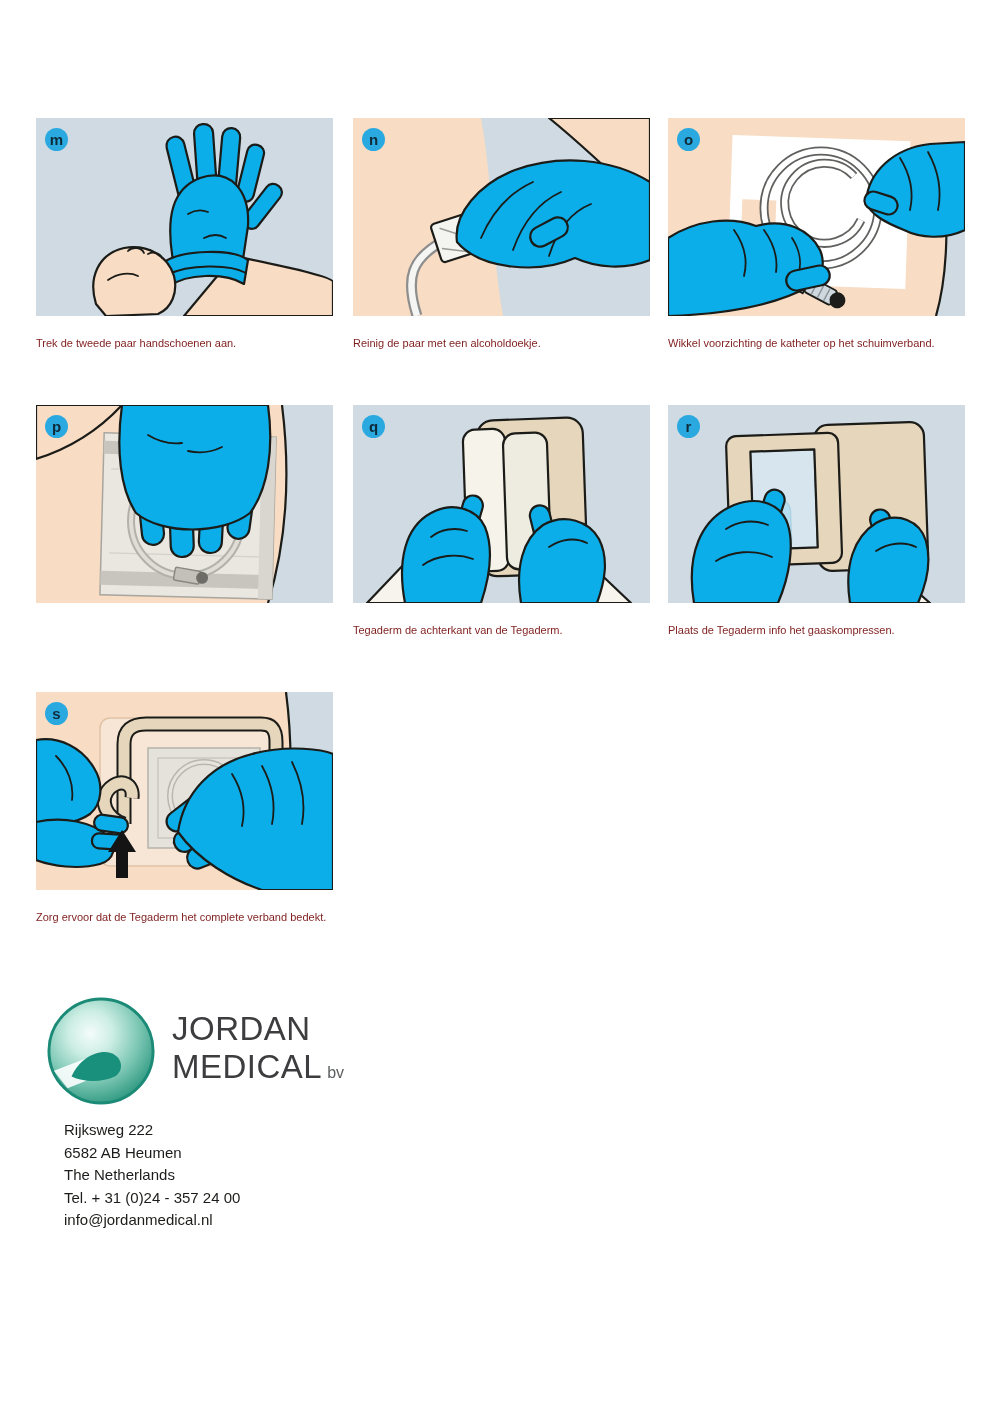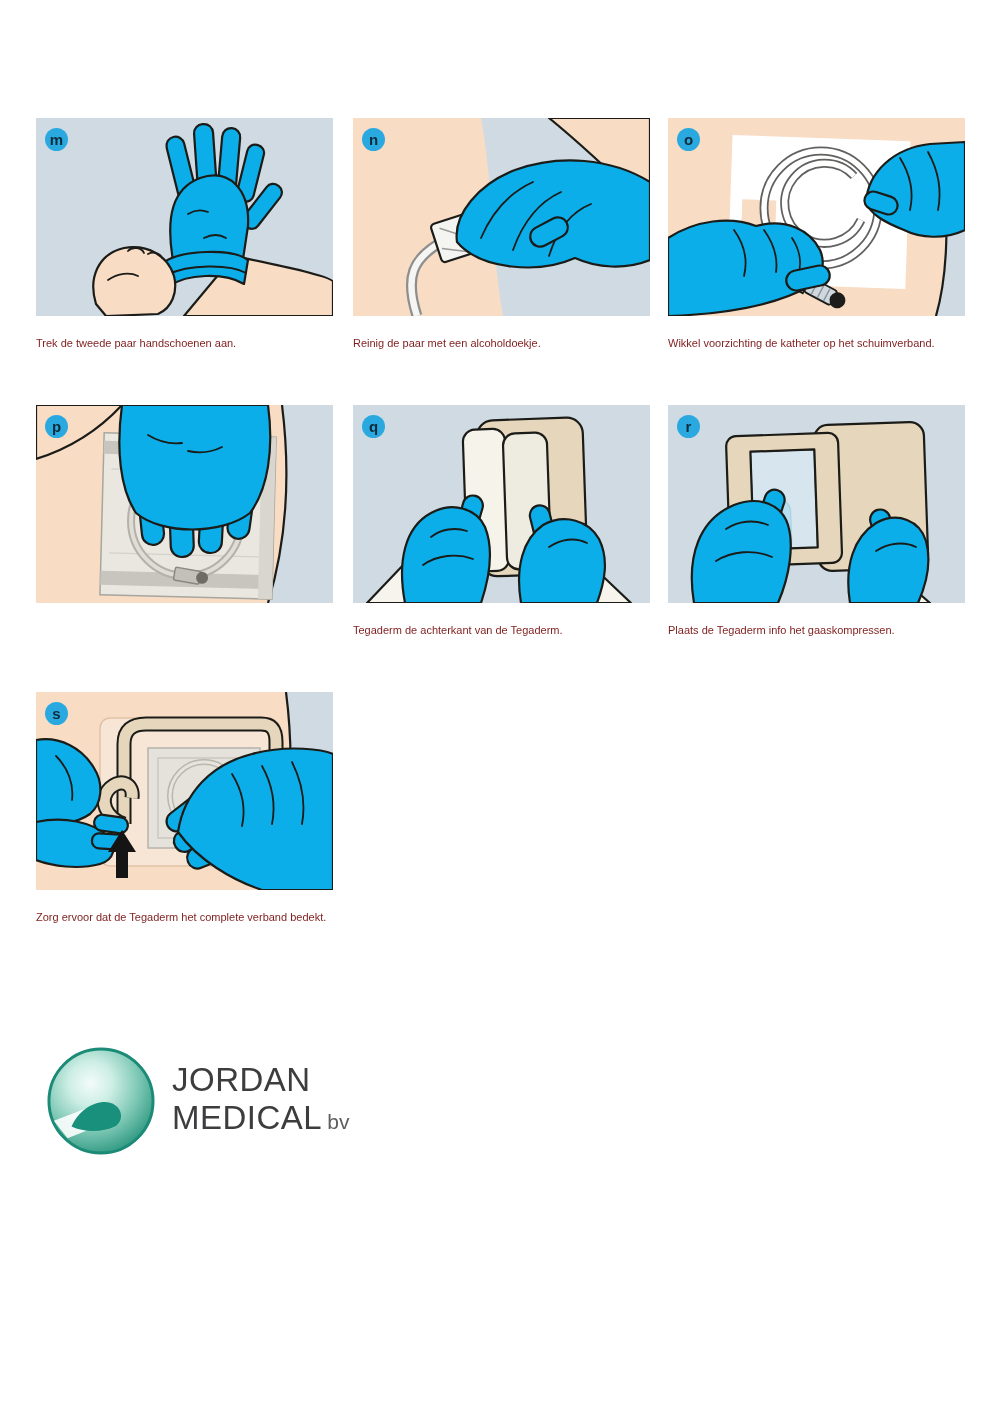--- a/index.html
+++ b/index.html
@@ -35,34 +35,34 @@
     text-align: center;
   }
   figcaption.caption {
     margin-top: 16px;
     width: 302px;
     font-size: 11px;
     line-height: 23px;
     color: #7f1d1d;
   }
   
-  .footer { position: absolute; left: 46px; top: 1046px; width: 420px; }
+  .footer { position: absolute; left: 46px; top: 996px; width: 420px; }
   .logo-row { display: flex; align-items: center; }
   .logo-mark { width: 110px; height: 110px; flex: 0 0 auto; }
   .wordmark {
     margin-left: 16px;
     color: #3d3d3f;
     font-size: 33px;
     line-height: 38px;
     letter-spacing: 0.5px;
     font-weight: 500;
     white-space: nowrap;
   }
   .wordmark .bv {
-    font-size: 21px;
+    font-size: 16px;
     color: #5d5e60;
     letter-spacing: 0;
     margin-left: 5px;
   }
   .address {
     margin: 13px 0 0 18px;
     font-size: 15px;
     line-height: 22.5px;
     color: #1c1c1a;
   }
@@ -329,15 +329,22 @@
         </defs>
         <circle cx="56" cy="56" r="53" fill="url(#ball)" stroke="#1b8a76" stroke-width="3"></circle>
         <path d="M8,76 L50,60 L62,78 L22,94 Z" fill="#ffffff" opacity="0.88"></path>
         <path d="M26,82 C34,64 52,54 66,58 C78,62 80,76 70,82 C58,88 38,88 26,82 Z" fill="#18907c"></path>
       </svg>
       <div class="wordmark">
         <div>JORDAN</div>
         <div><span>MEDICAL</span><span class="bv">bv</span></div>
       </div>
     </div>
+    <div class="address">
+      <div>Rijksweg 222</div>
+      <div>6582 AB Heumen</div>
+      <div>The Netherlands</div>
+      <div>Tel. + 31 (0)24 - 357 24 00</div>
+      <div>info@jordanmedical.nl</div>
+    </div>
   </footer>
 
 </div>
 
 </body></html>

